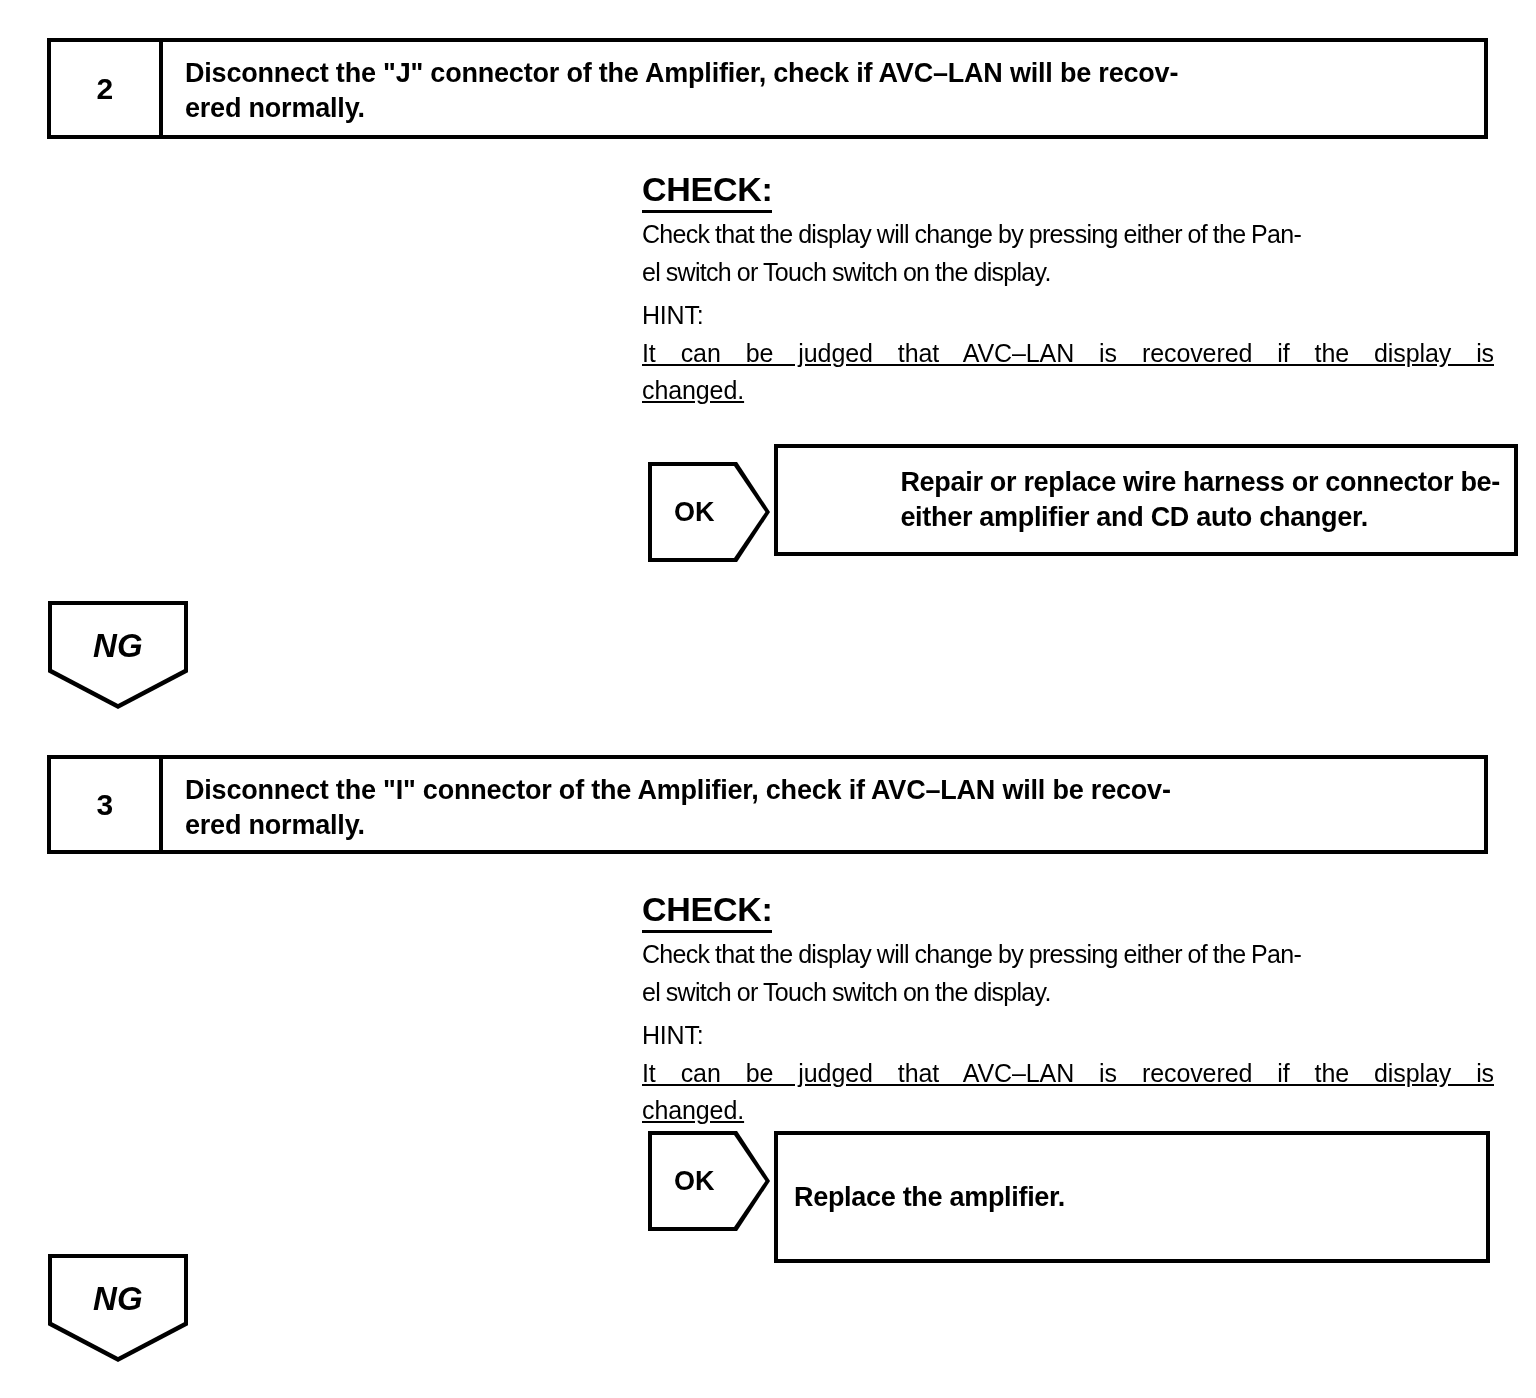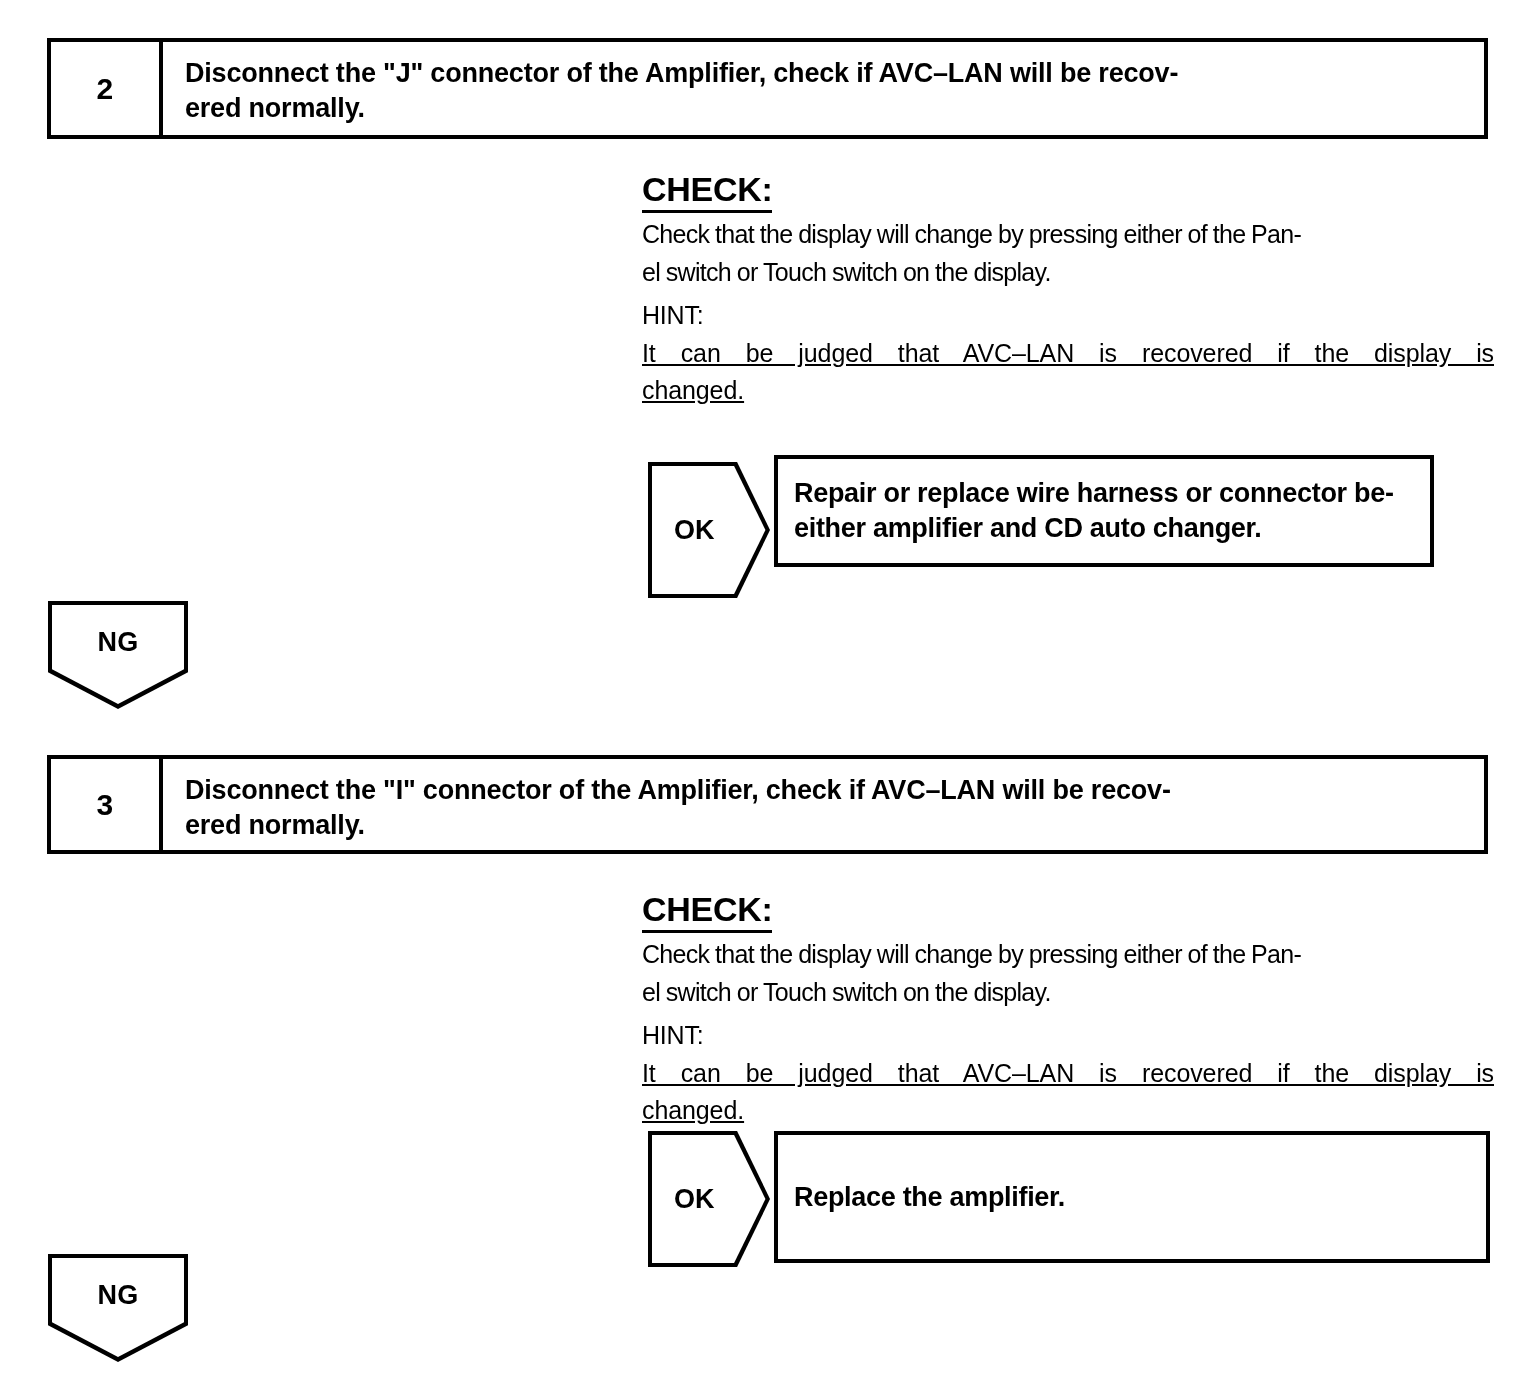--- a/index.html
+++ b/index.html
@@ -81,21 +81,21 @@
   .hint-body > span { display: block; }
   .justify-line {
     text-align: justify;
     text-align-last: justify;
   }
 
   
   .ok-arrow {
     position: absolute;
     width: 122px;
-    height: 136px;
+    height: 100px;
     display: flex;
     align-items: center;
     justify-content: flex-start;
     padding-left: 26px;
     box-sizing: border-box;
     font-size: 27px;
     font-weight: bold;
     background: #000;
     clip-path: polygon(0 0, 73% 0, 100% 50%, 73% 100%, 0 100%);
   }
@@ -144,23 +144,24 @@
     height: calc(100% - 9px);
     background: #fff;
     clip-path: polygon(0 0, 100% 0, 100% 65%, 50% 100%, 0 65%);
   }
   .ng-shape > span {
     position: relative;
     z-index: 2;
     display: block;
     text-align: center;
     margin-top: 26px;
-    font-size: 27px;
+    font-size: 33px;
     font-weight: bold;
     letter-spacing: 0.3px;
+    font-style: italic;
   }
 </style>
 </head>
 <body>
 
 <div class="step-box" style="left:47px; top:38px; width:1441px; height:101px;">
   <div class="step-num">2</div>
   <div class="step-text">
     <div>Disconnect the "J" connector of the Amplifier, check if AVC–LAN will be recov-</div>
     <div>ered normally.</div>
@@ -179,21 +180,21 @@
   <div class="hint-body">
     <span class="justify-line">It can be judged that AVC–LAN is recovered if the display is</span>
     <span>changed.</span>
   </div>
 </div>
 
 <div class="ok-arrow" style="left:648px; top:462px;">
   <span>OK</span>
 </div>
 
-<div class="result-box" style="left:774px; top:455px; width:660px; height:112px;">
+<div class="result-box" style="left:774px; top:444px; width:744px; height:112px;justify-content:flex-end;">
   <div>
     <div>Repair or replace wire harness or connector be-</div>
     <div>either amplifier and CD auto changer.</div>
   </div>
 </div>
 
 <div class="ng-shape" style="left:48px; top:601px;">
   <span>NG</span>
 </div>
 

